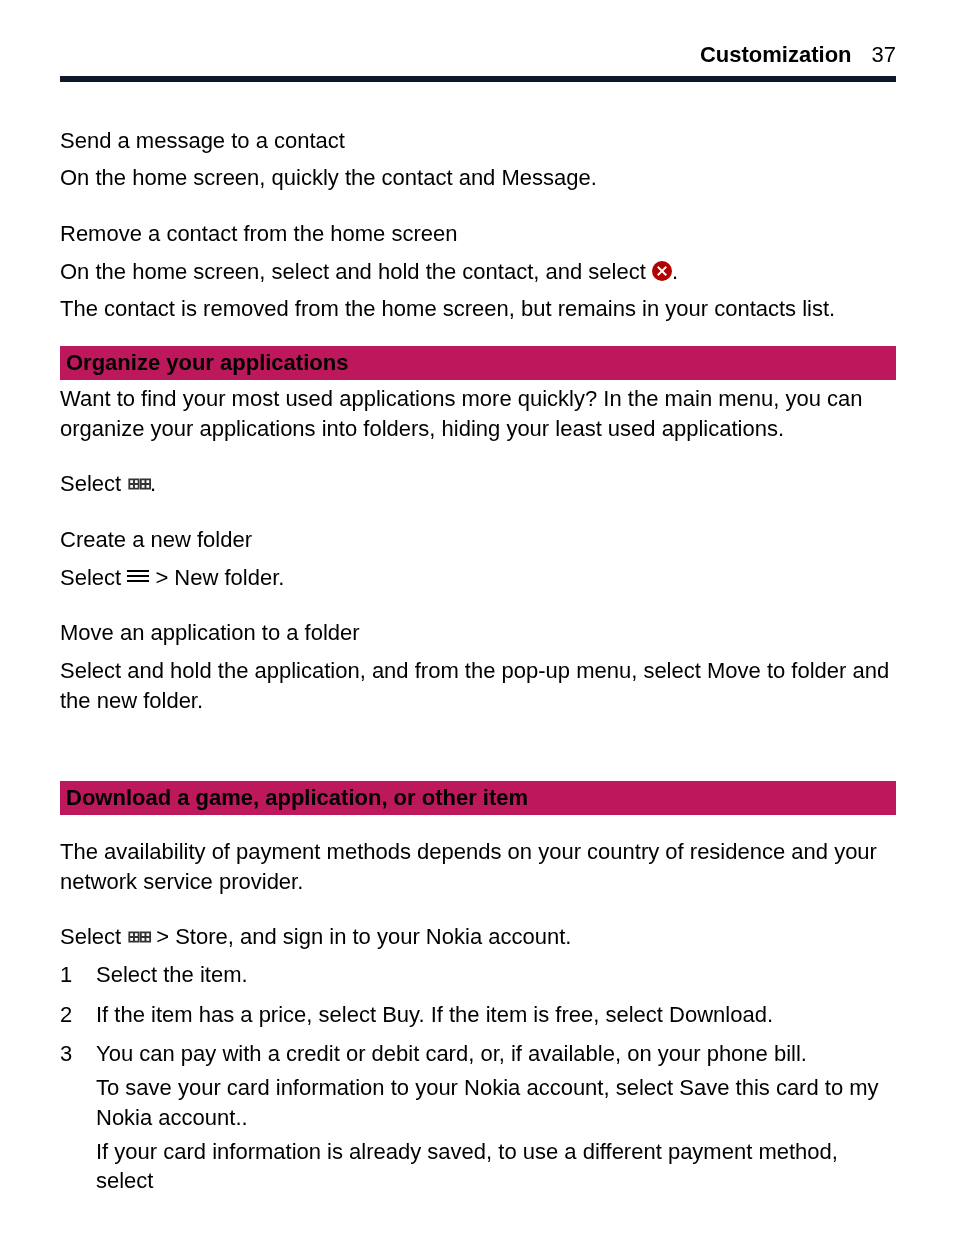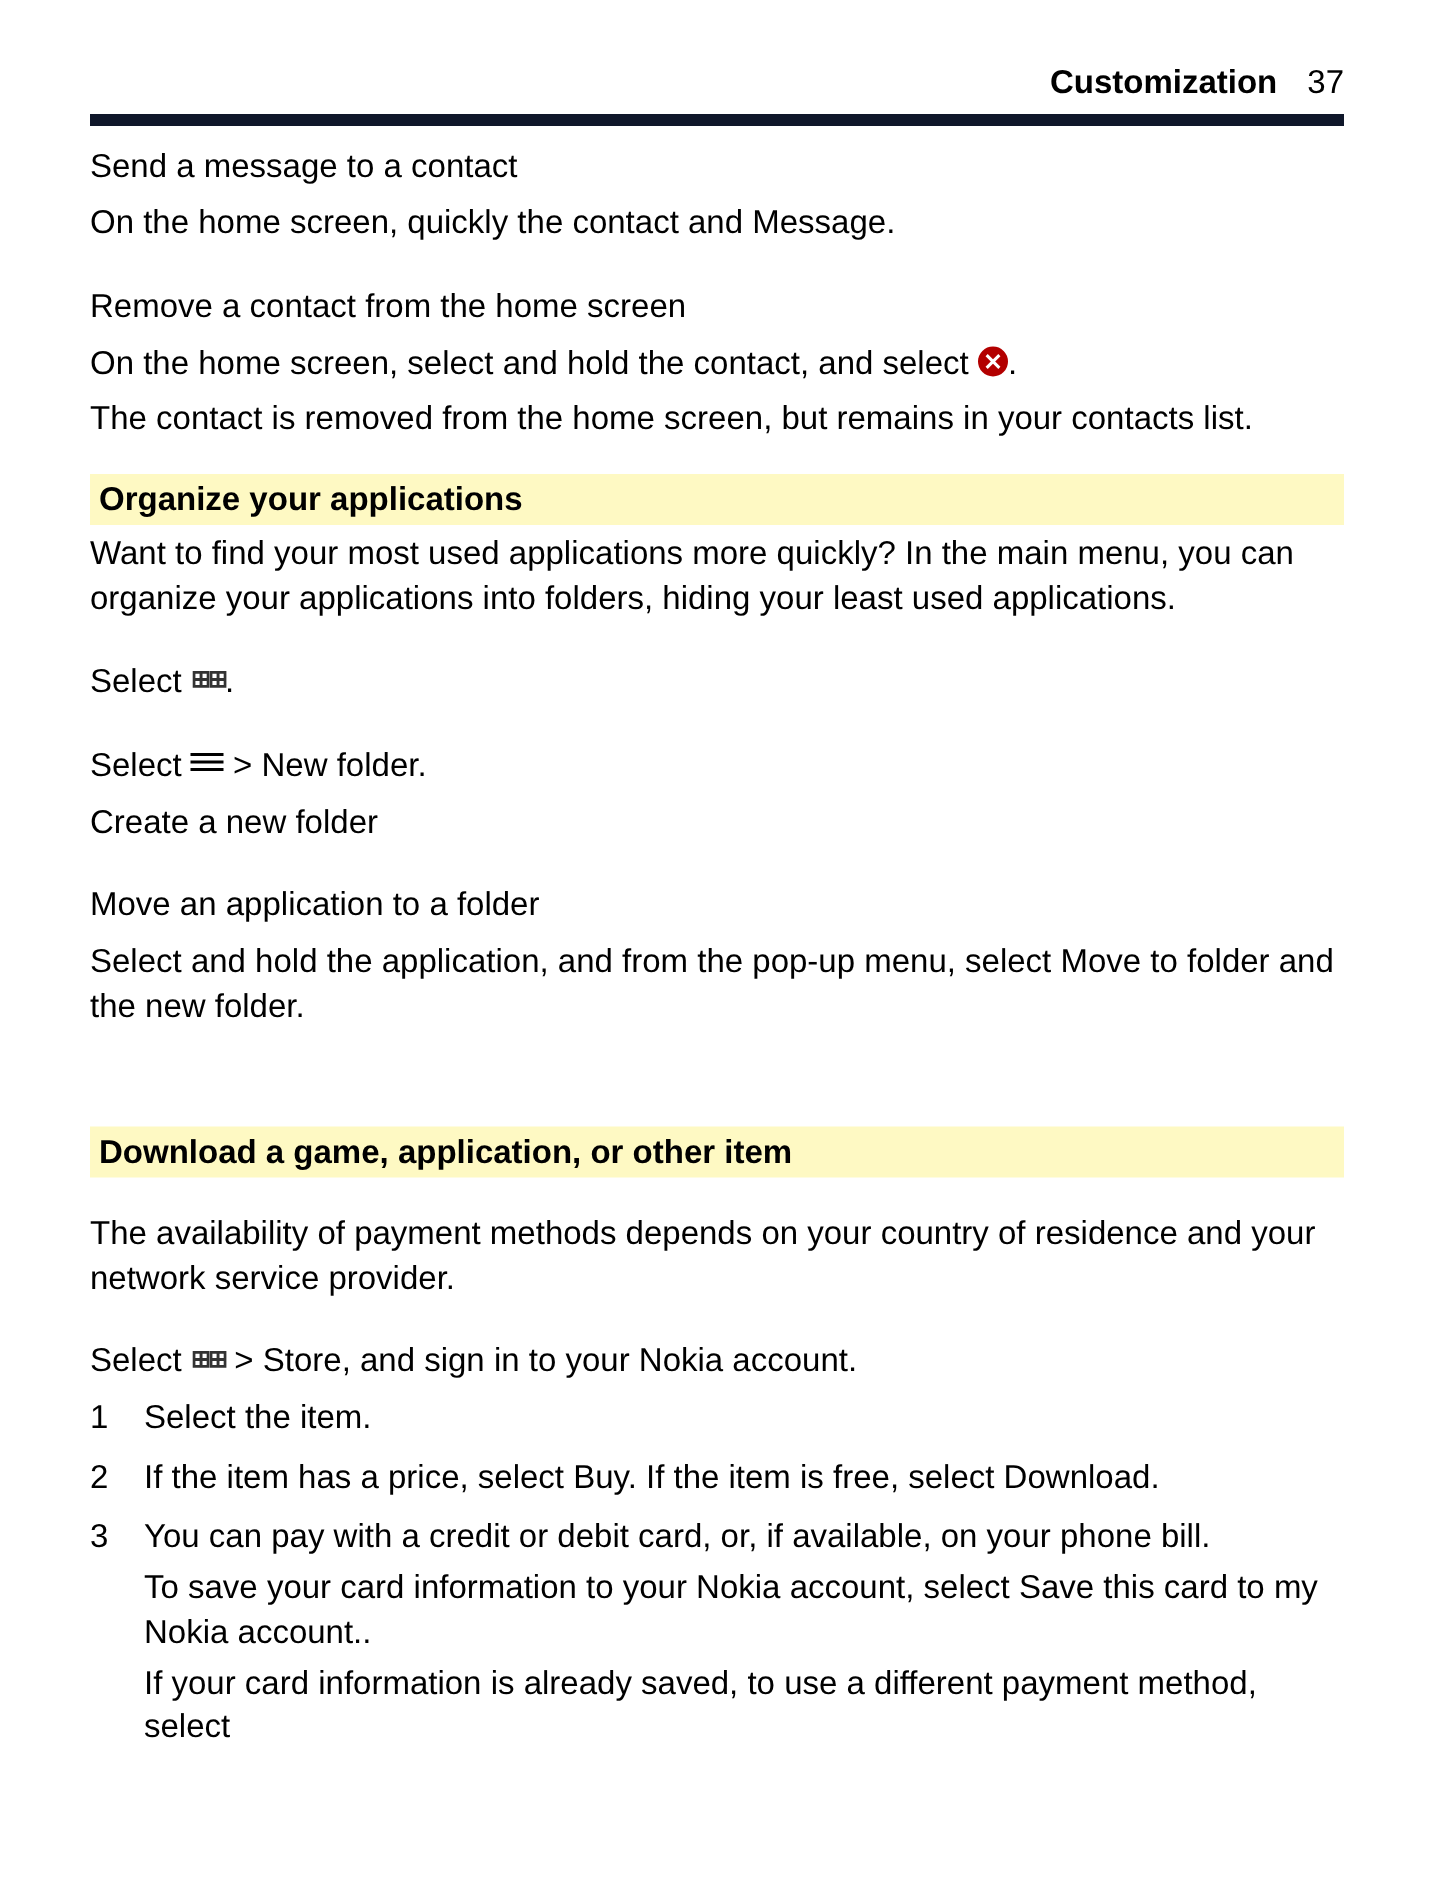--- a/index.html
+++ b/index.html
@@ -1,23 +1,23 @@
 <!DOCTYPE html>
 <html><head>
 <meta charset="utf-8">
 <style>
   html,body{margin:0;padding:0;background:#fff;color:#000;width:954px}
   .page{padding:40px 58px 40px 60px;font-family:"Segoe UI","Helvetica Neue",Arial,sans-serif;font-size:22px;line-height:1.35}
-  .hdr{display:flex;justify-content:flex-end;align-items:flex-start;border-bottom:8px solid #0f172a;padding-bottom:6px;margin-bottom:12px}
+  .hdr{display:flex;justify-content:flex-end;align-items:flex-start;border-bottom:6px solid #0f172a;padding-bottom:6px;margin-bottom:44px}
   .hdr .title{font-weight:700;font-size:22px}
   .hdr .num{font-weight:400;font-size:22px;margin-left:20px}
   .b{font-weight:400}
   .para{margin:0 0 8px 0}
   .gap{height:18px}
-  .bar{background:#fef9c3;padding:2px 6px;font-weight:700;font-size:22px;margin:22px 0 4px 0}
+  .bar{background:#be185d;padding:2px 6px;font-weight:700;font-size:22px;margin:22px 0 4px 0}
   .ol{display:grid;grid-template-columns:36px 1fr;row-gap:6px;margin-top:6px}
   .ol .n{padding-right:6px}
   .ol .t p{margin:0 0 4px 0}
   .icon{display:inline-block;vertical-align:middle}
   .icon.remove{background:#b30000;border-radius:50%;width:20px;height:20px;position:relative;top:-2px}
   .icon.remove:before,.icon.remove:after{content:"";position:absolute;left:4px;top:9px;width:12px;height:2px;background:#fff}
   .icon.remove:before{transform:rotate(45deg)}
   .icon.remove:after{transform:rotate(-45deg)}
   .icon.grid{letter-spacing:-2px;font-size:16px;font-weight:600;position:relative;top:-2px;color:#333}
   .icon.menu{display:inline-block;width:22px;position:relative;top:-3px}
@@ -48,24 +48,24 @@
 
   <div class="bar">Organize your applications</div>
   <p class="para">Want to find your most used applications more quickly? In the main menu, you can organize your applications into folders, hiding your least used applications.</p>
   <div class="gap"></div>
   <p class="para">
     <span>Select </span><span class="icon grid">⊞⊞</span><span>.</span>
   </p>
 
   <div class="gap"></div>
 
+  <p class="para b">Create a new folder</p>
   <p class="para">
     <span>Select </span><span class="icon menu"><span></span><span></span><span></span></span><span> &gt; </span><span class="b">New folder</span><span>.</span>
   </p>
-  <p class="para b">Create a new folder</p>
 
   <div class="gap"></div>
 
   <p class="para b">Move an application to a folder</p>
   <p class="para">
     <span>Select and hold the application, and from the pop-up menu, select </span><span class="b">Move to folder</span><span> and the new folder.</span>
   </p>
 
   <div class="gap"></div>
     <div class="gap"></div>

